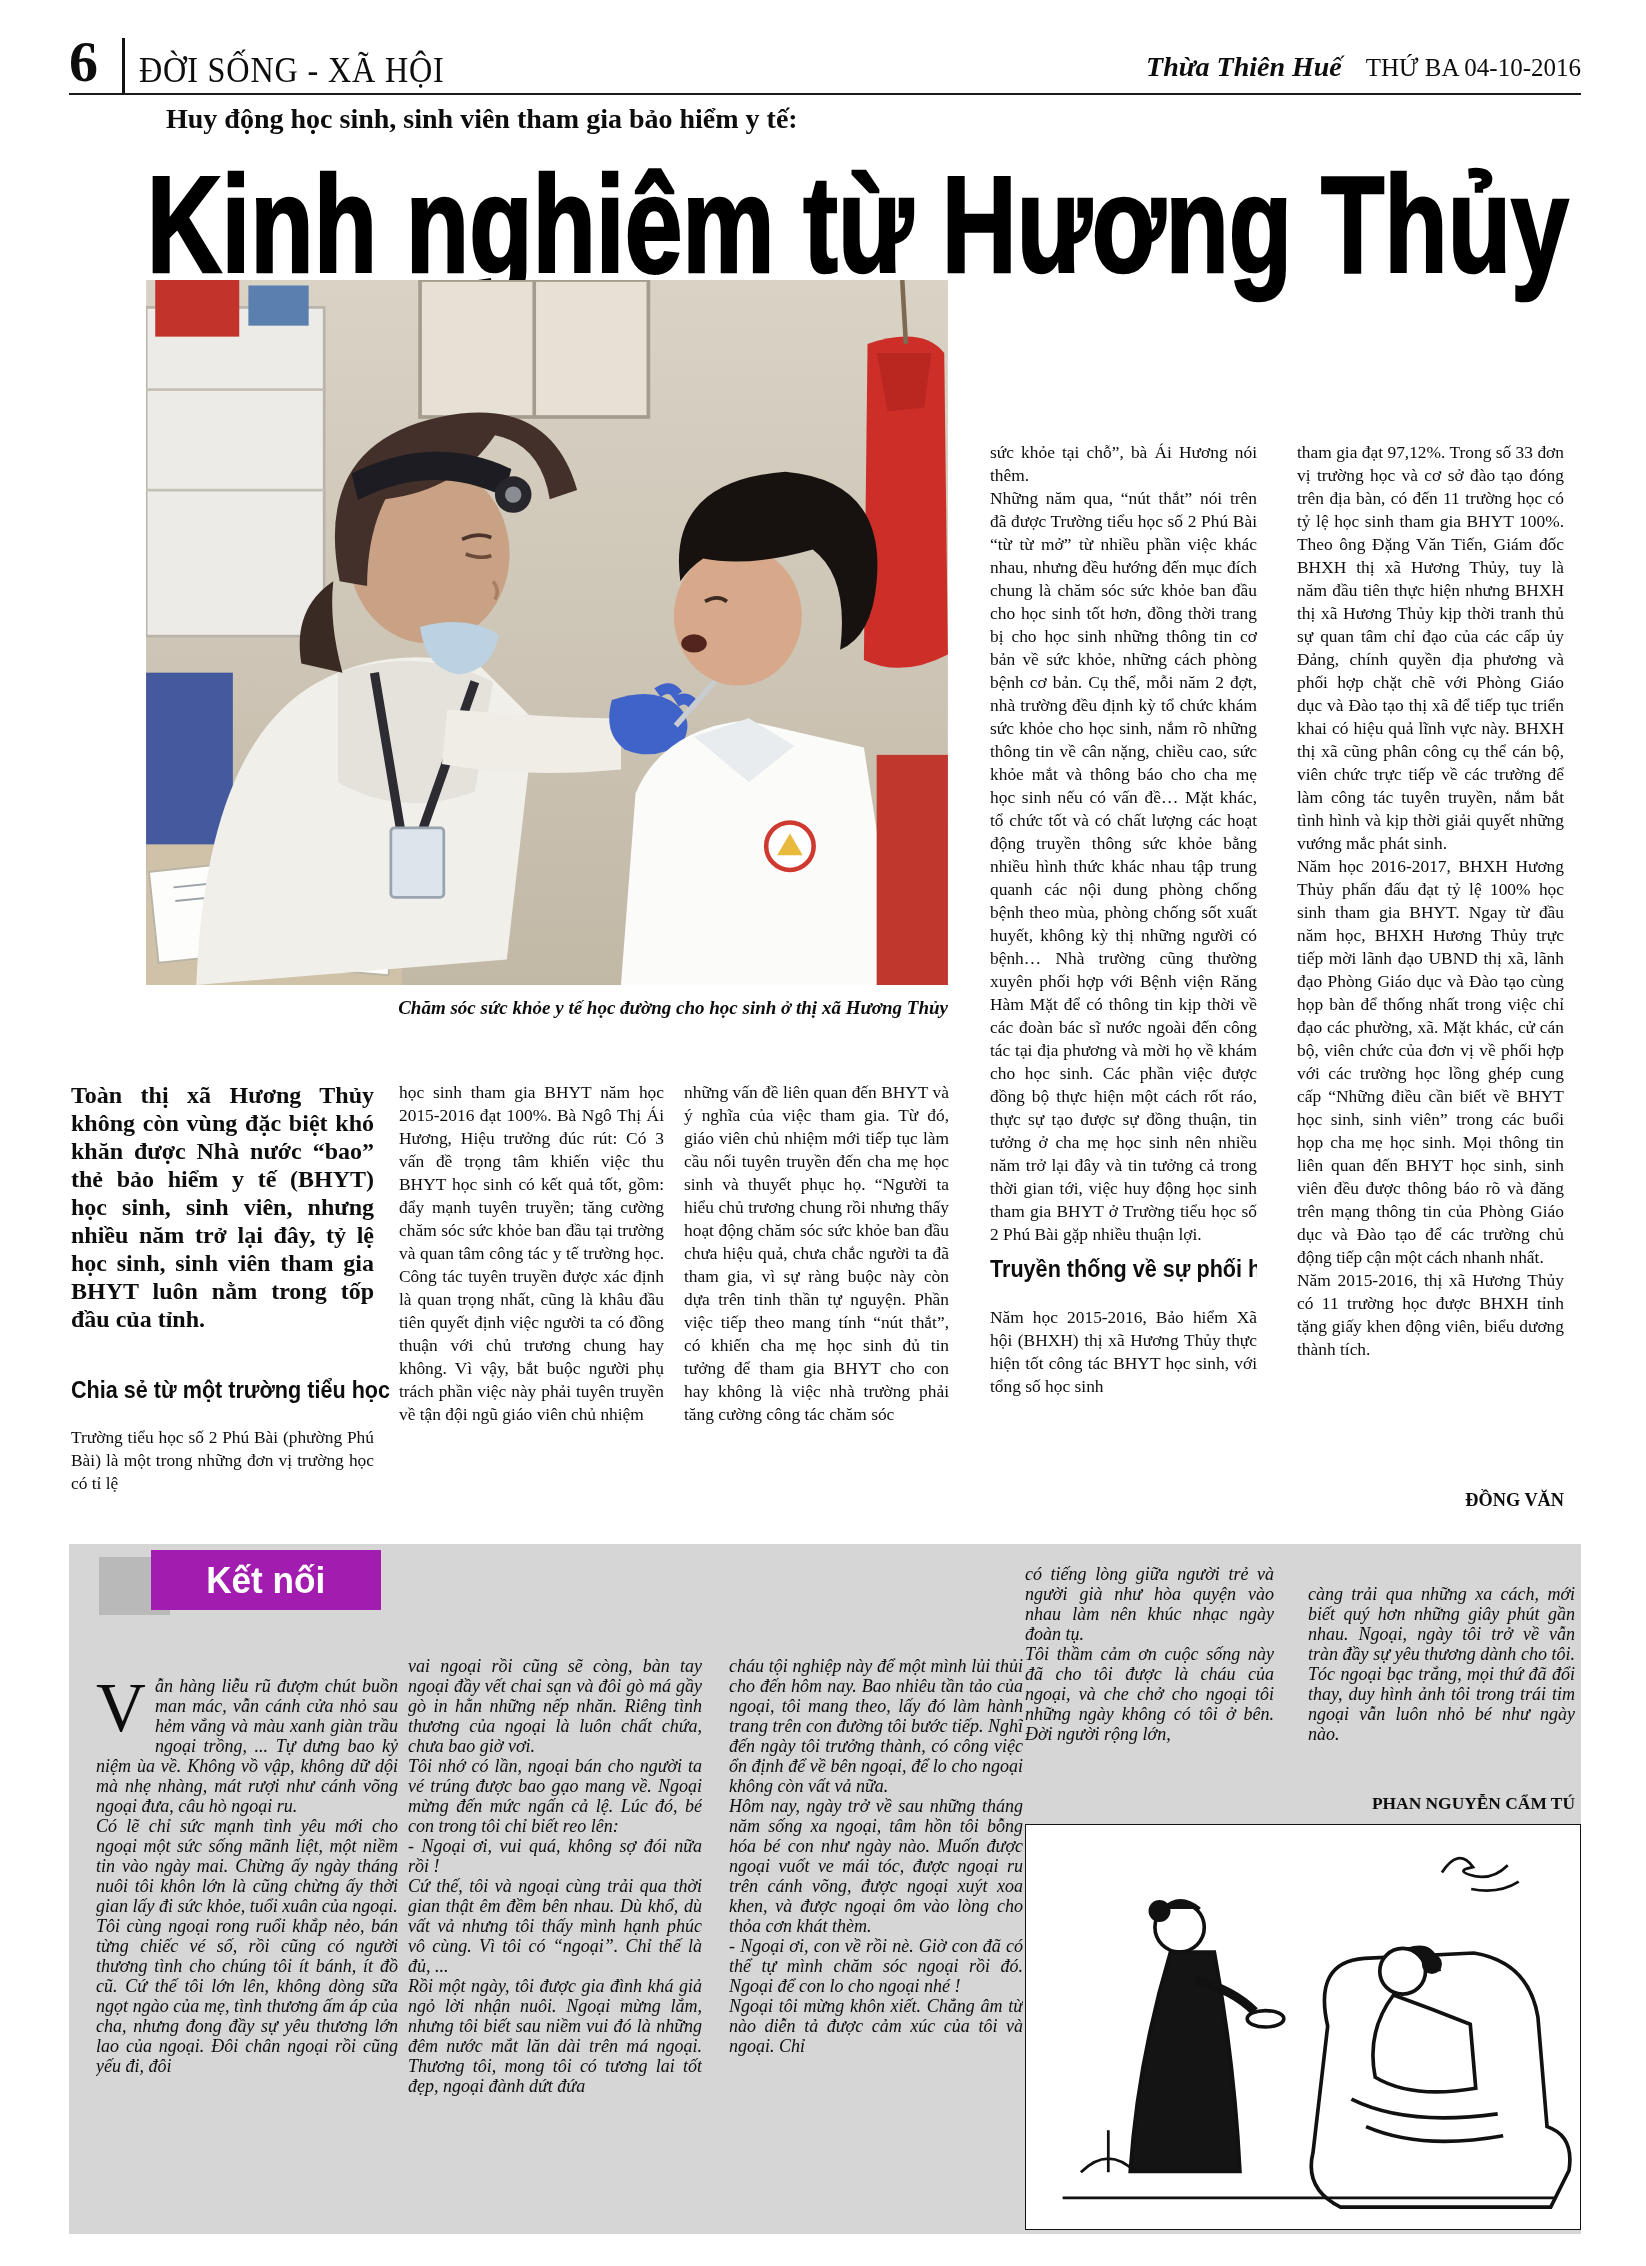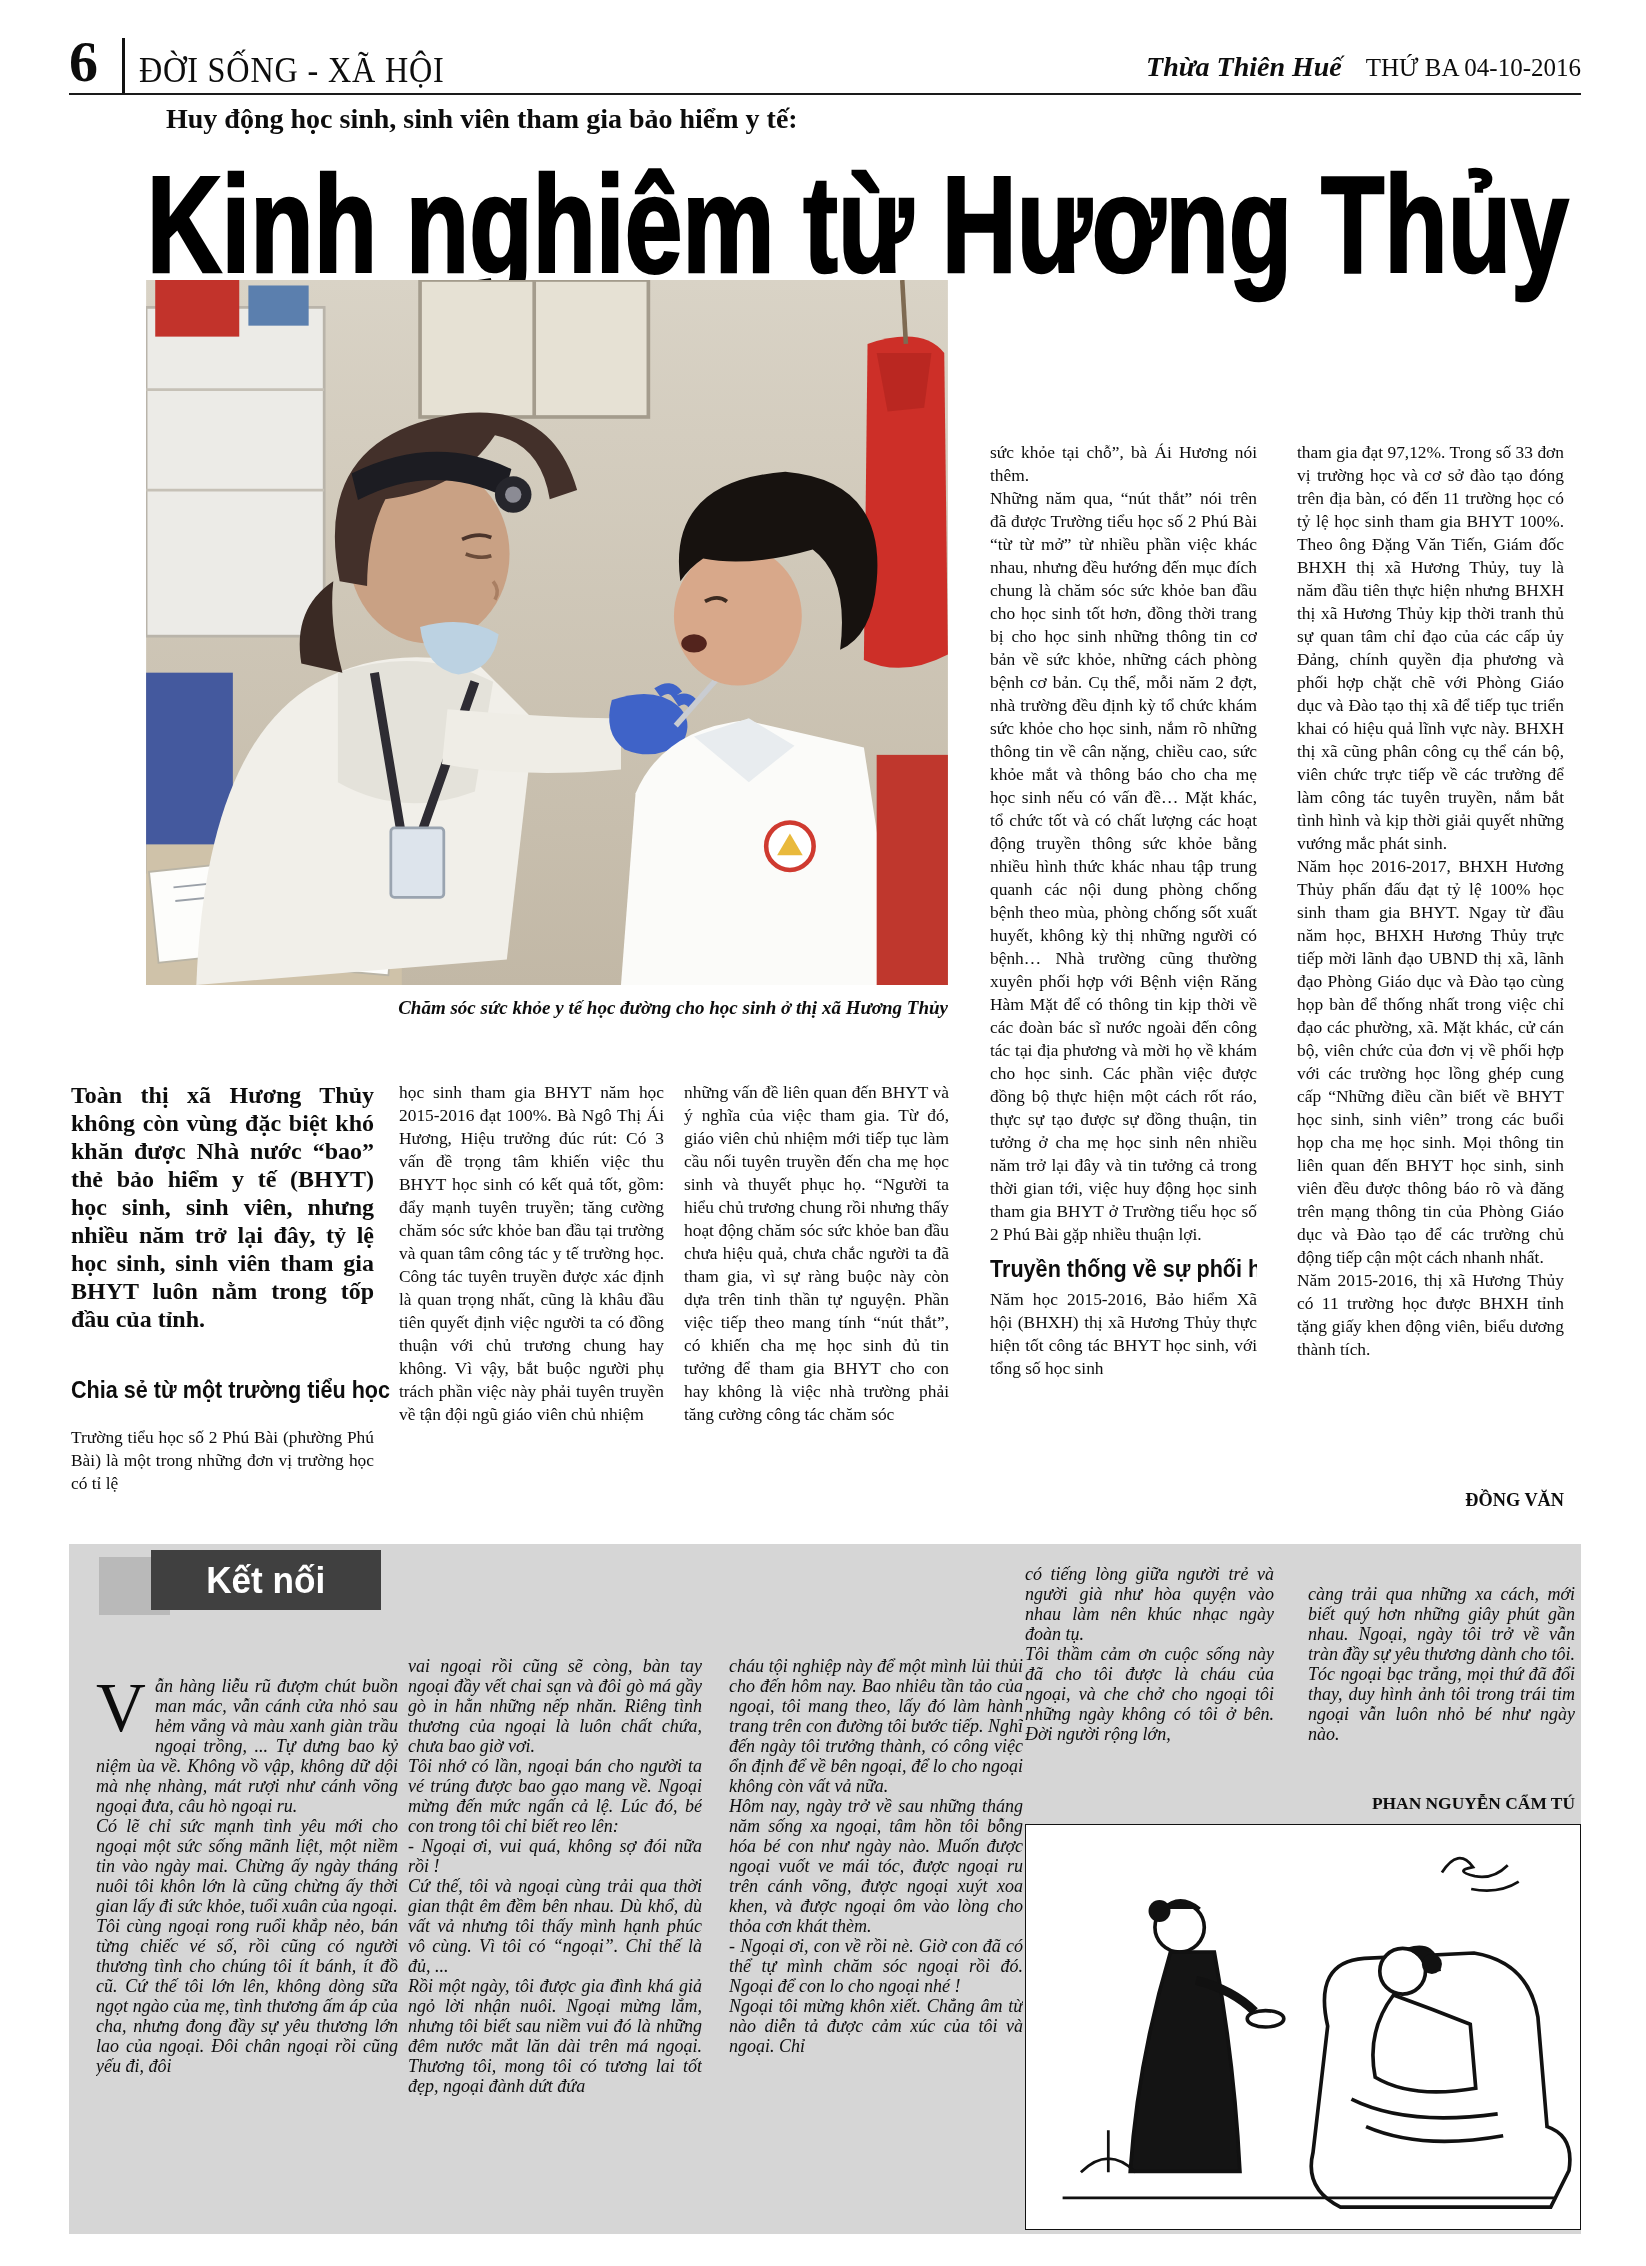--- a/index.html
+++ b/index.html
@@ -19,21 +19,21 @@
   #headline-svg text{font-family:"Liberation Sans",sans-serif;font-weight:bold;fill:#000;stroke:#000;stroke-width:3px;}
   
   .bodytext{font:17.4px/23px "Liberation Serif",serif;text-align:justify;white-space:pre-line;overflow:hidden;}
   .lead{font:bold 24px/28px "Liberation Serif",serif;text-align:justify;white-space:pre-line;}
   .subhead{font:bold 24px/27.4px "Liberation Sans",sans-serif;transform:scaleX(.9);transform-origin:left top;white-space:nowrap;}
   .caption{font:bold italic 19px/24px "Liberation Serif",serif;text-align:right;}
   .byline{font:bold 18.3px/22px "Liberation Serif",serif;text-align:right;}
   
   .feature-bg{background:#d6d6d6;}
   .badge-light{background:#b9b9b9;}
-  .badge-dark{background:#404040;display:flex;align-items:center;justify-content:center;}
+  .badge-dark{background:#a21caf;display:flex;align-items:center;justify-content:center;}
   .badge-dark span{font:bold 37px/1 "Liberation Sans",sans-serif;color:#fff;transform:scaleX(.95);}
   .feature-title{font:italic 88px/1 "Liberation Serif",serif;text-align:center;}
   .ftext{font:italic 18px/20px "Liberation Serif",serif;text-align:justify;white-space:pre-line;overflow:hidden;}
   .dropcap{float:left;font:69px/57px "Liberation Serif",serif;font-style:normal;padding:3.7px 9.1px 0 0;}
   .fbyline{font:bold 17.4px/20px "Liberation Serif",serif;text-align:right;}
   .illu-box{background:#fff;border:1.8px solid #111;}
   svg{display:block;}
 </style>
 </head>
 <body>
@@ -121,21 +121,21 @@
   <div class="abs subhead" style="left:71px;top:1376px;">Chia sẻ từ một trường tiểu học</div>
   <div class="abs bodytext" style="left:71px;top:1426px;width:303px;max-height:110px;">Trường tiểu học số 2 Phú Bài (phường Phú Bài) là một trong những đơn vị trường học có tỉ lệ</div>
 
   <div class="abs bodytext" style="left:399px;top:1081px;width:265px;max-height:444px;">học sinh tham gia BHYT năm học 2015-2016 đạt 100%. Bà Ngô Thị Ái Hương, Hiệu trưởng đúc rút: Có 3 vấn đề trọng tâm khiến việc thu BHYT học sinh có kết quả tốt, gồm: đẩy mạnh tuyên truyền; tăng cường chăm sóc sức khỏe ban đầu tại trường và quan tâm công tác y tế trường học. Công tác tuyên truyền được xác định là quan trọng nhất, cũng là khâu đầu tiên quyết định việc người ta có đồng thuận với chủ trương chung hay không. Vì vậy, bắt buộc người phụ trách phần việc này phải tuyên truyền về tận đội ngũ giáo viên chủ nhiệm</div>
   <div class="abs bodytext" style="left:684px;top:1081px;width:265px;max-height:444px;">những vấn đề liên quan đến BHYT và ý nghĩa của việc tham gia. Từ đó, giáo viên chủ nhiệm mới tiếp tục làm cầu nối tuyên truyền đến cha mẹ học sinh và thuyết phục họ. “Người ta hiểu chủ trương chung rồi nhưng thấy hoạt động chăm sóc sức khỏe ban đầu chưa hiệu quả, chưa chắc người ta đã tham gia, vì sự ràng buộc này còn dựa trên tinh thần tự nguyện. Phần việc tiếp theo mang tính “nút thắt”, có khiến cha mẹ học sinh đủ tin tưởng để tham gia BHYT cho con hay không là việc nhà trường phải tăng cường công tác chăm sóc</div>
 
   <div class="abs" style="left:990px;top:441px;width:267px;height:1083px;overflow:hidden;">
     <div class="bodytext" style="width:267px;">sức khỏe tại chỗ”, bà Ái Hương nói thêm.
 Những năm qua, “nút thắt” nói trên đã được Trường tiểu học số 2 Phú Bài “từ từ mở” từ nhiều phần việc khác nhau, nhưng đều hướng đến mục đích chung là chăm sóc sức khỏe ban đầu cho học sinh tốt hơn, đồng thời trang bị cho học sinh những thông tin cơ bản về sức khỏe, những cách phòng bệnh cơ bản. Cụ thể, mỗi năm 2 đợt, nhà trường đều định kỳ tổ chức khám sức khỏe cho học sinh, nắm rõ những thông tin về cân nặng, chiều cao, sức khỏe mắt và thông báo cho cha mẹ học sinh nếu có vấn đề… Mặt khác, tổ chức tốt và có chất lượng các hoạt động truyền thông sức khỏe bằng nhiều hình thức khác nhau tập trung quanh các nội dung phòng chống bệnh theo mùa, phòng chống sốt xuất huyết, không kỳ thị những người có bệnh… Nhà trường cũng thường xuyên phối hợp với Bệnh viện Răng Hàm Mặt để có thông tin kịp thời về các đoàn bác sĩ nước ngoài đến công tác tại địa phương và mời họ về khám cho học sinh. Các phần việc được đồng bộ thực hiện một cách rốt ráo, thực sự tạo được sự đồng thuận, tin tưởng ở cha mẹ học sinh nên nhiều năm trở lại đây và tin tưởng cả trong thời gian tới, việc huy động học sinh tham gia BHYT ở Trường tiểu học số 2 Phú Bài gặp nhiều thuận lợi.</div>
     <div class="subhead" style="margin-top:9.1px;">Truyền thống về sự phối hợp</div>
-    <div class="bodytext" style="width:267px;margin-top:5px;">Năm học 2015-2016, Bảo hiểm Xã hội (BHXH) thị xã Hương Thủy thực hiện tốt công tác BHYT học sinh, với tổng số học sinh</div>
+    <div class="bodytext" style="width:267px;margin-top:23px;">Năm học 2015-2016, Bảo hiểm Xã hội (BHXH) thị xã Hương Thủy thực hiện tốt công tác BHYT học sinh, với tổng số học sinh</div>
   </div>
 
   <div class="abs bodytext" style="left:1297px;top:441px;width:267px;max-height:1042px;">tham gia đạt 97,12%. Trong số 33 đơn vị trường học và cơ sở đào tạo đóng trên địa bàn, có đến 11 trường học có tỷ lệ học sinh tham gia BHYT 100%. Theo ông Đặng Văn Tiến, Giám đốc BHXH thị xã Hương Thủy, tuy là năm đầu tiên thực hiện nhưng BHXH thị xã Hương Thủy kịp thời tranh thủ sự quan tâm chỉ đạo của các cấp ủy Đảng, chính quyền địa phương và phối hợp chặt chẽ với Phòng Giáo dục và Đào tạo thị xã để tiếp tục triển khai có hiệu quả lĩnh vực này. BHXH thị xã cũng phân công cụ thể cán bộ, viên chức trực tiếp về các trường để làm công tác tuyên truyền, nắm bắt tình hình và kịp thời giải quyết những vướng mắc phát sinh.
 Năm học 2016-2017, BHXH Hương Thủy phấn đấu đạt tỷ lệ 100% học sinh tham gia BHYT. Ngay từ đầu năm học, BHXH Hương Thủy trực tiếp mời lãnh đạo UBND thị xã, lãnh đạo Phòng Giáo dục và Đào tạo cùng họp bàn để thống nhất trong việc chỉ đạo các phường, xã. Mặt khác, cử cán bộ, viên chức của đơn vị về phối hợp với các trường học lồng ghép cung cấp “Những điều cần biết về BHYT học sinh, sinh viên” trong các buổi họp cha mẹ học sinh. Mọi thông tin liên quan đến BHYT học sinh, sinh viên đều được thông báo rõ và đăng trên mạng thông tin của Phòng Giáo dục và Đào tạo để các trường chủ động tiếp cận một cách nhanh nhất.
 Năm 2015-2016, thị xã Hương Thủy có 11 trường học được BHXH tỉnh tặng giấy khen động viên, biểu dương thành tích.</div>
   <div class="abs byline" style="left:1297px;top:1489px;width:267px;">ĐỒNG VĂN</div>
 
   <div class="abs feature-bg" style="left:69px;top:1544px;width:1512px;height:690px;"></div>
 
   <div class="abs badge-light" style="left:99px;top:1557px;width:71px;height:58px;"></div>

